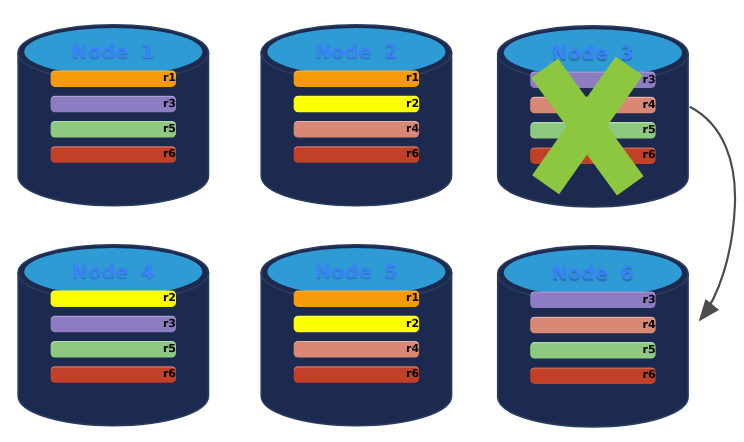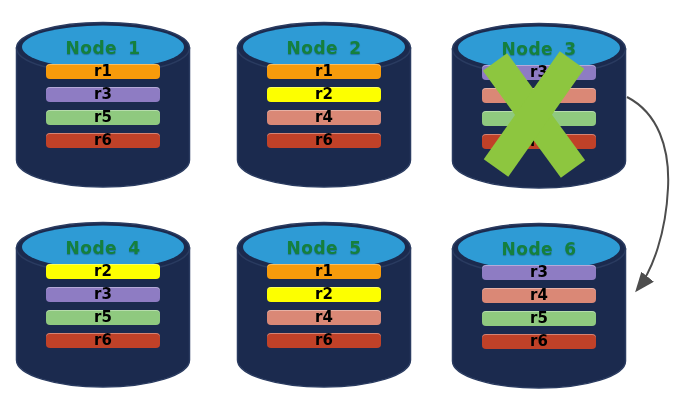--- a/index.html
+++ b/index.html
@@ -9,32 +9,32 @@
     font-family:"DejaVu Sans","Liberation Sans",sans-serif;
     position:relative;
     overflow:hidden;
   }
   #canvas{position:absolute;left:0;top:0;width:676px;height:402px;}
   .db-node{position:absolute;width:180px;height:184px;}
   .cyl-svg{position:absolute;left:0;top:0;width:180px;height:184px;display:block;}
   .node-title{
     position:absolute;left:0;top:24px;width:180px;height:28px;
     display:flex;align-items:center;justify-content:center;gap:11px;
-    color:#15803d;font-size:17px;font-weight:bold;
+    color:#3b82f6;font-size:17px;font-weight:bold;
     letter-spacing:0.5px;
     text-shadow:0 1px 1px rgba(0,0,0,0.25);
   }
   .bars{
     position:absolute;left:50%;top:54px;transform:translateX(-50%);
     width:114px;display:flex;flex-direction:column;gap:8px;
   }
   .replica-bar{
     height:15px;border-radius:4px;
-    display:flex;align-items:center;justify-content:center;
-    font-size:15px;font-weight:bold;color:#000000;line-height:15px;
+    display:flex;align-items:center;justify-content:flex-end;
+    font-size:10px;font-weight:bold;color:#000000;line-height:15px;
     box-shadow:inset 0 1px 0 rgba(255,255,255,0.35);
   }
   .x-overlay{position:absolute;left:0;top:0;width:180px;height:184px;pointer-events:none;}
   #arrow-layer{position:absolute;left:0;top:0;width:676px;height:402px;pointer-events:none;}
 </style>
 </head>
 <body>
 
 <div id="canvas">
     <div class="db-node" style="left: 13px; top: 10px;">

